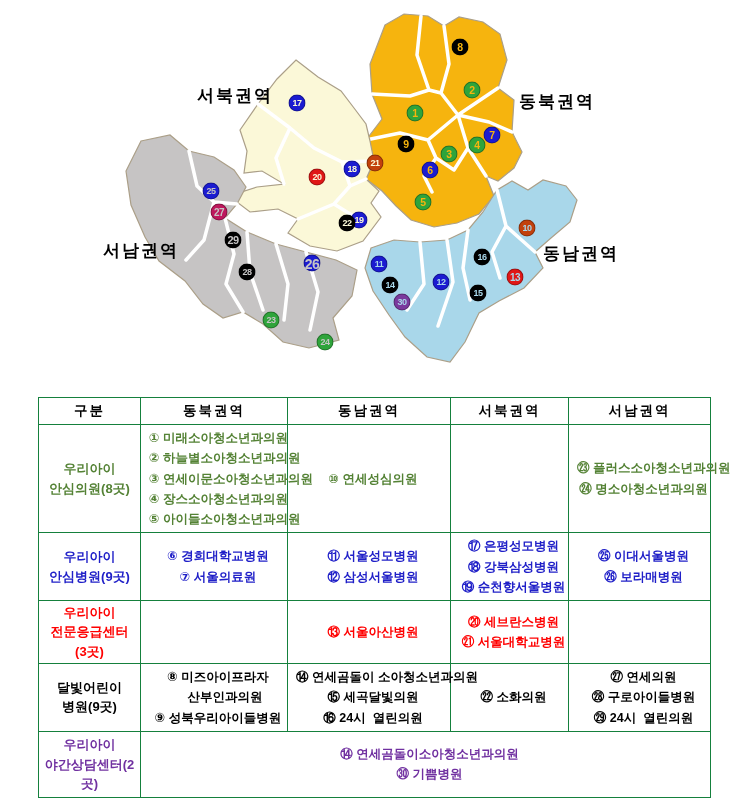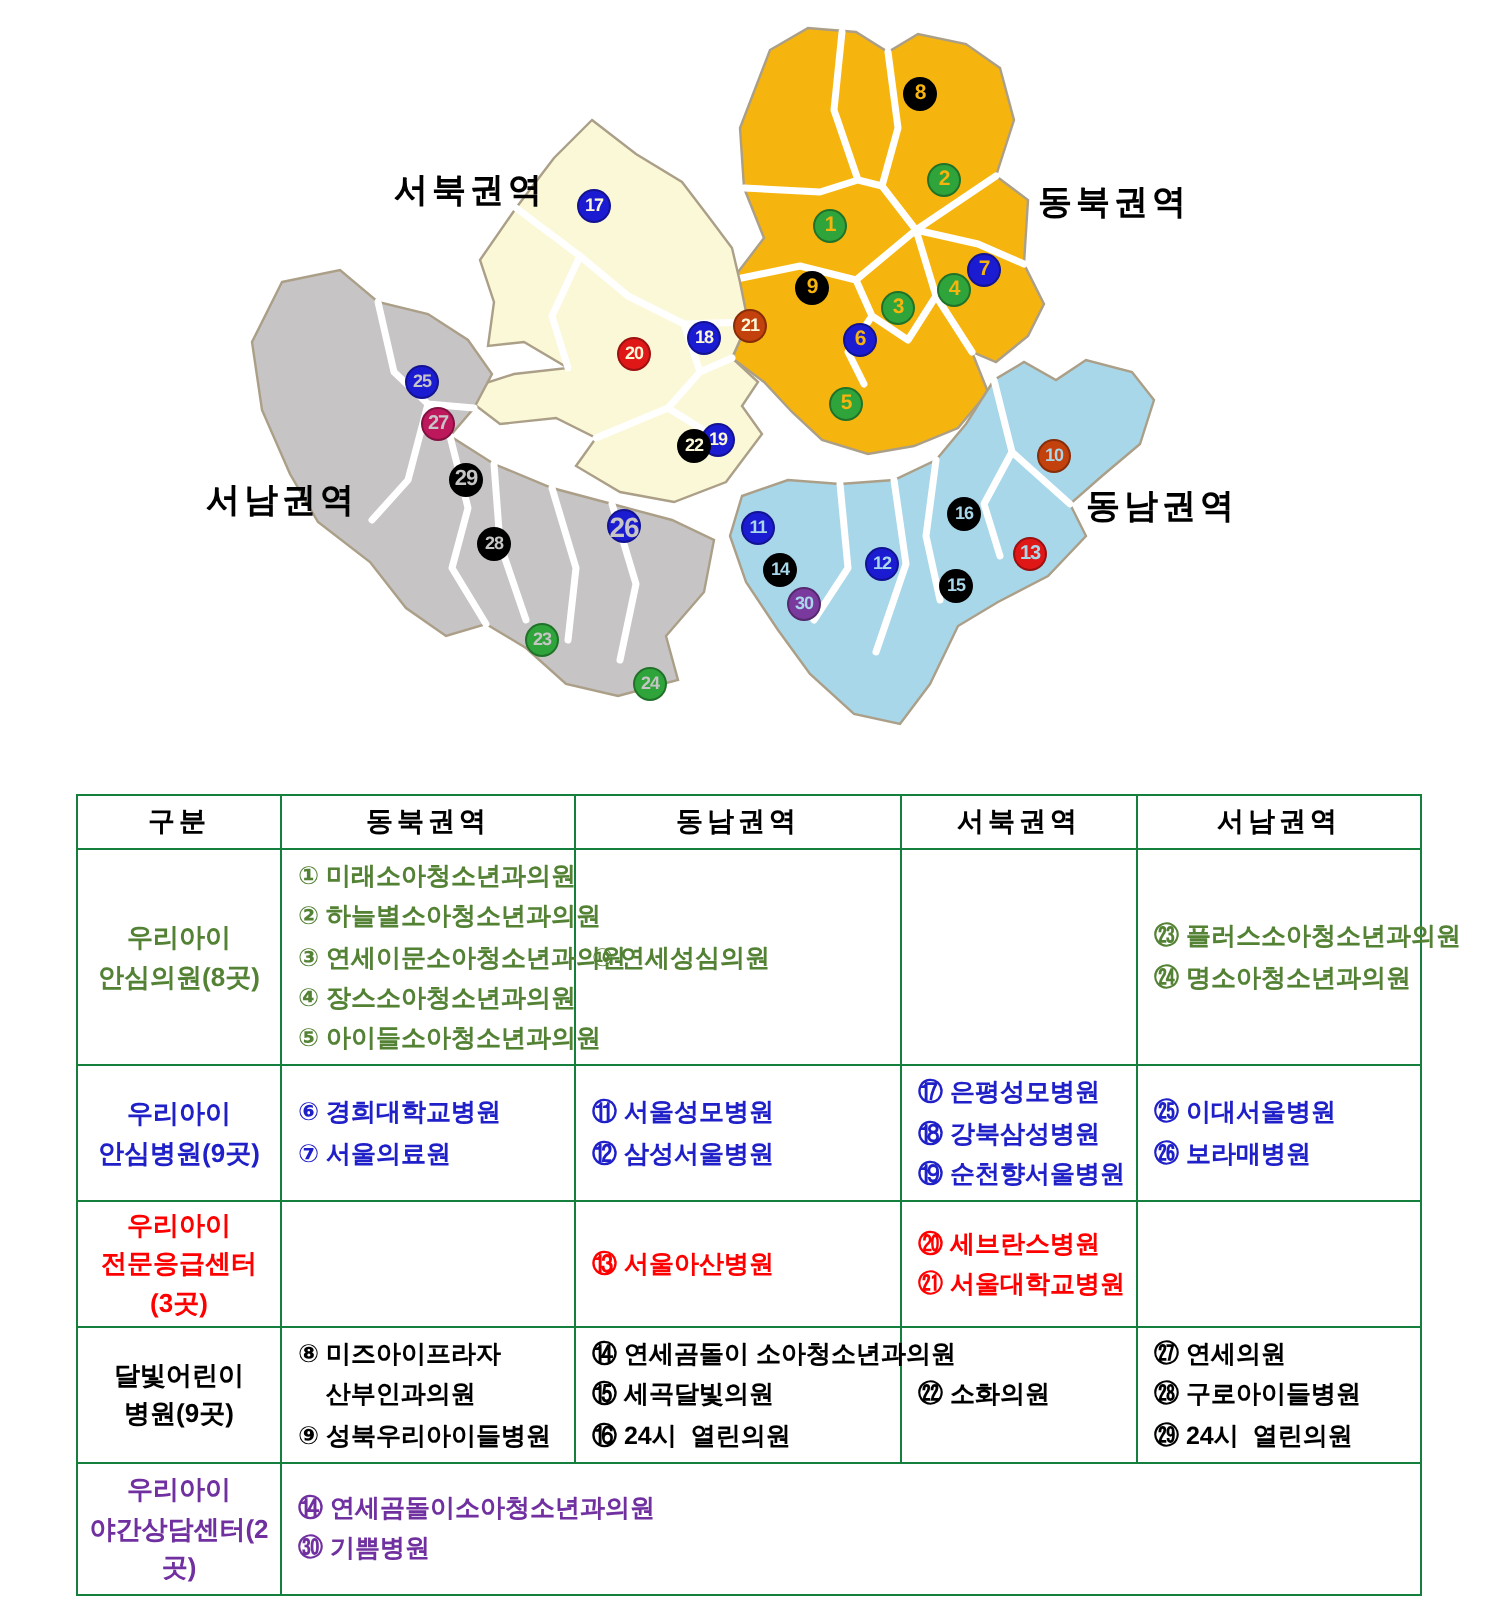--- a/index.html
+++ b/index.html
@@ -44,21 +44,21 @@
   td.row-label {
     text-align:center; white-space:pre-line;
     font-size:13px; font-weight:bold; line-height:1.5;
   }
   td.cell { overflow:visible; }
   .cell-inner {
     display:flex; flex-direction:column; justify-content:center;
     height:100%; padding:3px 0 3px 8px;
   }
   .item {
-    white-space:pre; font-size:12.5px; font-weight:bold; line-height:1.62;
+    white-space:pre; font-size:12.5px; font-weight:bold; line-height:1.62;text-align:center;
   }
 </style>
 </head>
 <body>
 
 <div class="map-wrap">
   <svg width="752" height="392" viewBox="0 0 752 392">
 
     <path class="region-shape" d="M 385 25 L 404 14 L 428 16 L 444 26 L 459 17 L 483 22 L 500 34 L 507 60 L 498 88 L 514 100 L 512 132 L 522 152 L 514 168 L 498 181 L 486 176 L 494 196 L 479 214 L 457 223 L 434 227 L 411 220 L 396 206 L 382 191 L 366 179 L 374 161 L 366 140 L 382 119 L 372 94 L 370 64 Z" fill="#F6B40E"></path>
     <path class="district-line" d="M 421 16 L 417 55 L 429 90 M 444 26 L 449 64 L 441 93 M 372 94 L 410 96 L 429 90 L 441 93 L 458 115 L 489 122 L 512 132 M 498 88 L 458 115 M 366 140 L 400 133 L 428 140 L 458 115 M 428 140 L 436 158 L 424 176 L 432 192 M 458 115 L 468 148 L 486 176 M 436 158 L 454 170 L 468 148"></path>

